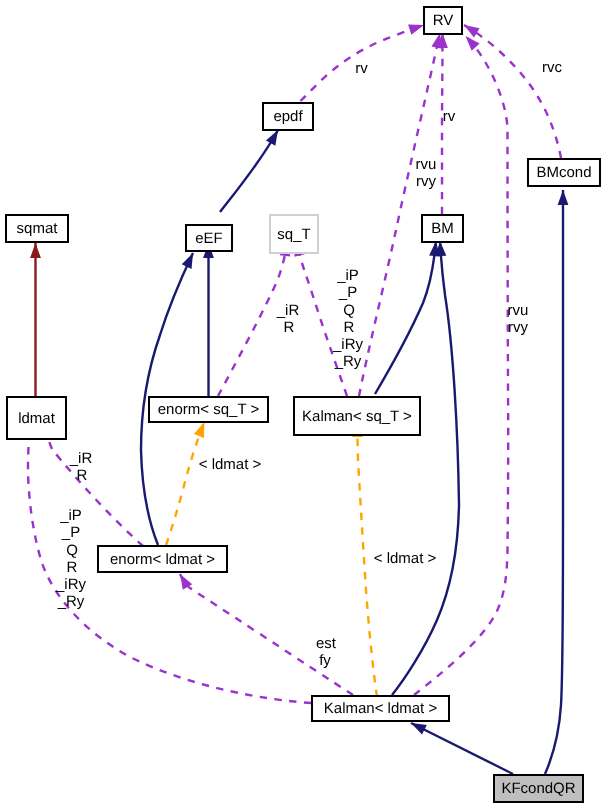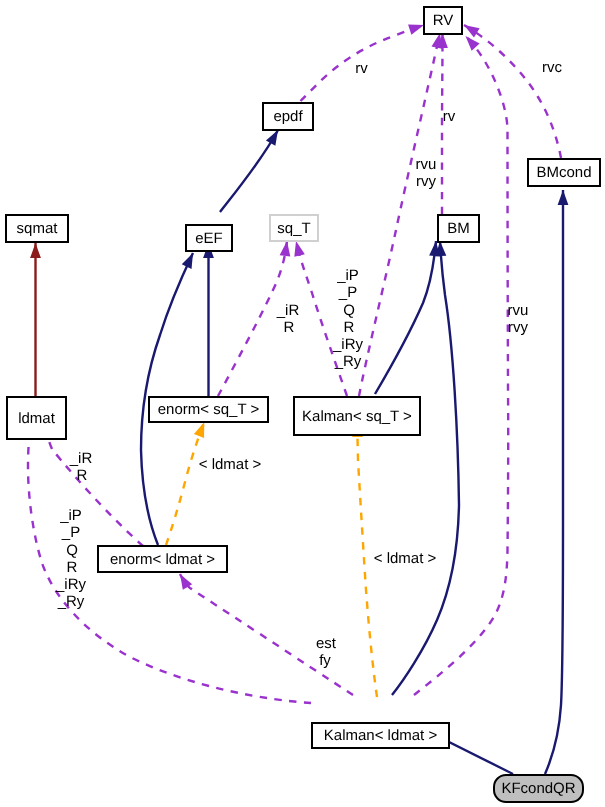--- a/index.html
+++ b/index.html
@@ -4,21 +4,21 @@
 <style>
 html,body{margin:0;padding:0;background:#fff;-webkit-font-smoothing:antialiased;}
 *{-webkit-font-smoothing:antialiased;text-rendering:geometricPrecision;}
 body{width:605px;height:807px;overflow:hidden;font-family:"Liberation Sans",sans-serif;}
 #diagram{position:relative;width:605px;height:807px;}
 svg{position:absolute;top:0;left:0;}
 #nodes{position:absolute;top:0;left:0;}
 .node{position:absolute;box-sizing:border-box;border:2px solid #000;background:#fff;
   display:flex;align-items:center;justify-content:center;font-size:15px;color:#000;white-space:nowrap;line-height:1;}
 .node.faded{border:2px solid #d0d0d0;}
-.node.current{background:#bfbfbf;border-radius:13px;}
+.node.current{background:#bfbfbf;}
 .elabel{position:absolute;font-size:15px;color:#000;white-space:nowrap;transform:translate(-50%,-50%);line-height:1;}
 </style>
 </head>
 <body>
 
 <div id="diagram">
   <svg width="605" height="807" id="edges">
       <g>
         <path d="M300.5,101 C310,92 322,78 338,66 C352,55 373,43 394,36 C406,31 417,27 424,25" fill="none" stroke="#9a32cd" stroke-width="2.4" stroke-linecap="butt" stroke-dasharray="7.4,7.4"></path>
         <path d="M0,0 L-15,-5.4 L-15,5.4 Z" fill="#9a32cd" stroke="none" transform="translate(424,25) rotate(-17.93672110146628)"></path>
@@ -114,45 +114,45 @@
   </div>
 
   <div class="node normal" style="left: 5px; top: 214px; width: 64px; height: 29px;">
     <span class="nlabel">sqmat</span>
   </div>
 
   <div class="node normal" style="left: 185px; top: 224px; width: 48px; height: 28px;">
     <span class="nlabel">eEF</span>
   </div>
 
-  <div class="node faded" style="left: 269px; top: 214px; width: 50px; height: 28px;">
+  <div class="node faded" style="left: 269px; top: 214px; width: 50px; height: 40px;">
     <span class="nlabel">sq_T</span>
   </div>
 
-  <div class="node normal" style="left: 421px; top: 214px; width: 43px; height: 29px; margin-left: 16px;">
+  <div class="node normal" style="left: 421px; top: 214px; width: 43px; height: 29px;">
     <span class="nlabel">BM</span>
   </div>
 
   <div class="node normal" style="left: 6px; top: 396px; width: 61px; height: 44px;">
     <span class="nlabel">ldmat</span>
   </div>
 
   <div class="node normal" style="left: 148px; top: 396px; width: 121px; height: 27px;">
     <span class="nlabel">enorm&lt; sq_T &gt;</span>
   </div>
 
   <div class="node normal" style="left: 293px; top: 396px; width: 128px; height: 40px;">
     <span class="nlabel">Kalman&lt; sq_T &gt;</span>
   </div>
 
   <div class="node normal" style="left: 97px; top: 545px; width: 131px; height: 28px;">
     <span class="nlabel">enorm&lt; ldmat &gt;</span>
   </div>
 
-  <div class="node normal" style="left: 311px; top: 695px; width: 139px; height: 27px; margin-top: 27px;">
+  <div class="node normal" style="left: 311px; top: 695px; width: 139px; height: 27px;">
     <span class="nlabel">Kalman&lt; ldmat &gt;</span>
   </div>
 
   <div class="node current" style="left: 493px; top: 774px; width: 91px; height: 29px;">
     <span class="nlabel">KFcondQR</span>
   </div>
 
   <div class="elabel" style="left: 361.5px; top: 68px;">rv</div>
 
   <div class="elabel" style="left: 552px; top: 67px;">rvc</div>

